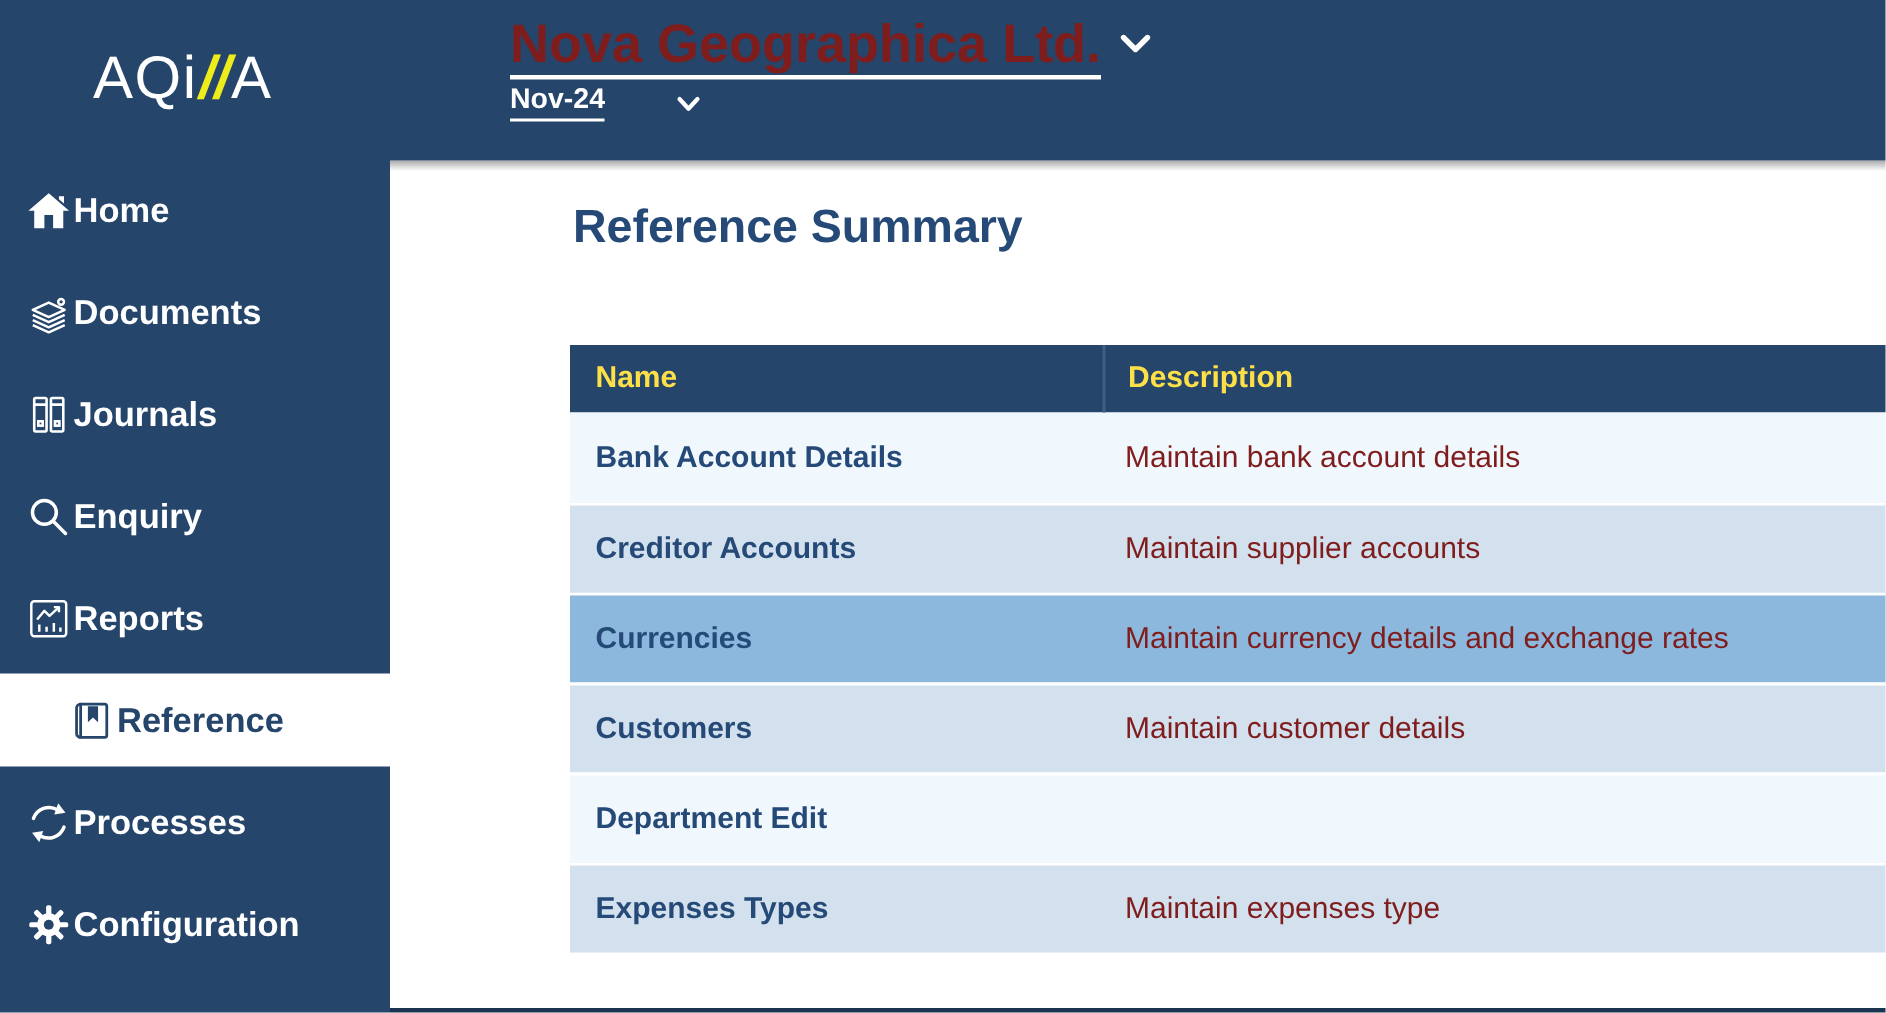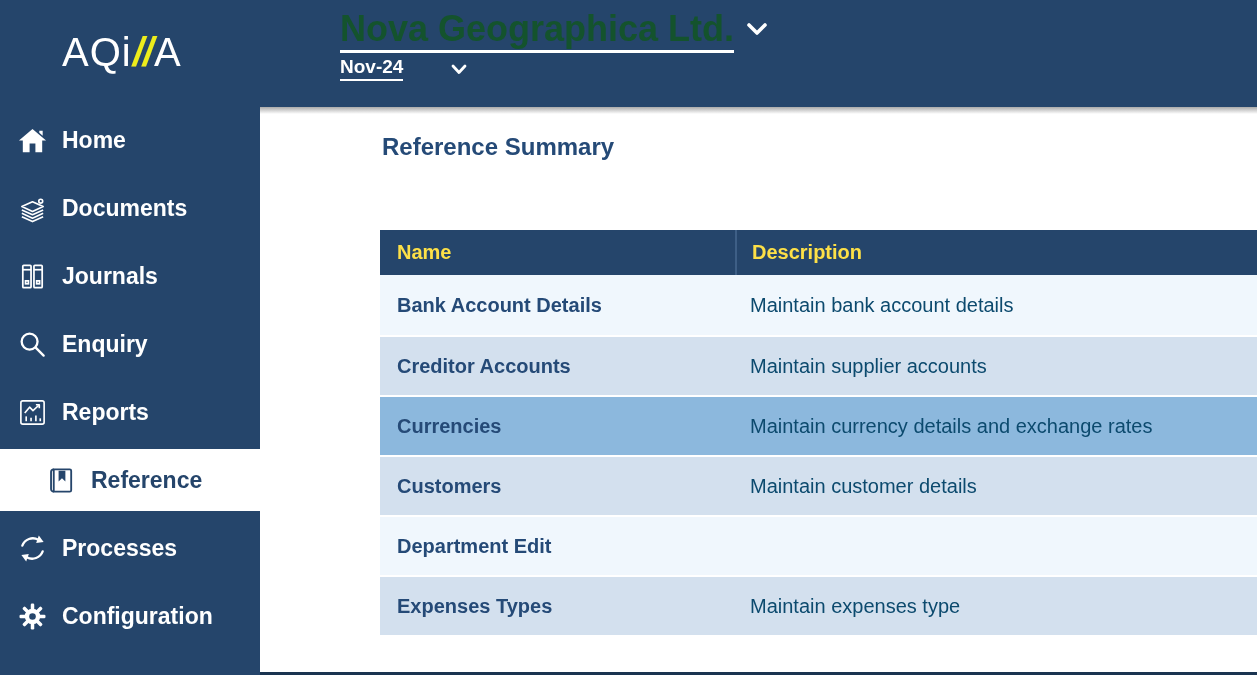--- a/index.html
+++ b/index.html
@@ -32,21 +32,21 @@
   
   .logo {
     position:absolute; left:62px; top:30px;
     font-size:40px; font-weight:400; letter-spacing:1px;
     color:#ffffff; white-space:nowrap; z-index:5;
   }
   .logo .slashes { color:var(--yellow, #EDED1C); font-style:italic; font-weight:700; letter-spacing:-1px; padding:0 1px; }
 
   
   .brand { position:absolute; left:340px; top:8px; z-index:5; }
-  .company { display:inline-flex; align-items:flex-start; color:#14532d; cursor:pointer; text-decoration:none; }
+  .company { display:inline-flex; align-items:flex-start; color:#7f1d1d; cursor:pointer; text-decoration:none; }
   .company-name {
     font-size:36px; font-weight:700; line-height:1.15;
     border-bottom:3px solid #ffffff; padding-bottom:1px;
   }
   .company .chev { margin:14px 0 0 12px; color:#fff; }
   .period-line { margin-top:3px; }
   .period { display:inline-flex; align-items:center; color:#fff; cursor:pointer; text-decoration:none;gap:40px; }
   .period-name {
     font-size:19px; font-weight:700;
     border-bottom:2px solid #ffffff; padding-bottom:1px;
@@ -58,27 +58,27 @@
   .nav-item {
     height:68px; display:flex; align-items:center;
     padding-left:15px; cursor:pointer; color:#ffffff;
   }
   .nav-item.active {
     height:62px; margin:3px 0;
     background:#ffffff; color:var(--navy, #25456B);padding-left:44px;
   }
   .nav-icon { width:34px; height:34px; flex:0 0 34px; display:flex; align-items:center; justify-content:center; }
   .nav-icon svg { width:31px; height:31px; display:block; }
-  .nav-label { margin-left:13px; font-size:23px; font-weight:700; white-space:nowrap; }
+  .nav-label { font-size:23px; font-weight:700; white-space:nowrap; }
 
   
   .main { position:absolute; left:260px; top:107px; right:0; bottom:0; background:#ffffff; z-index:1; }
   .page-title {
     position:absolute; left:122px; top:26px;
-    font-size:24px; font-weight:700; color:var(--linkNavy, #254A77);
+    font-size:31px; font-weight:700; color:var(--linkNavy, #254A77);
     white-space:nowrap;
   }
 
   .ref-table { position:absolute; left:120px; top:123px; right:0; }
   .thead {
     display:flex; height:45px; align-items:center;
     background:var(--navy, #25456B); color:#fde047;
     font-size:20px; font-weight:700;
   }
   .th-name { width:355px; padding-left:17px; flex:0 0 355px; }
@@ -88,21 +88,21 @@
     font-size:20px;
   }
   .trow + .trow { border-top:2px solid #ffffff;justify-content:flex-end; }
   .trow:nth-child(odd) { background:var(--rowLight, #F0F7FD); }
   .trow:nth-child(even) { background:var(--rowMid, #D3E0EE); }
   .trow.hl { background:var(--highlight, #8CB8DD); }
   .cell-name {
     width:355px; flex:0 0 355px; padding-left:17px;
     font-weight:700; color:var(--linkNavy, #254A77); white-space:nowrap;
   }
-  .cell-desc { flex:1; padding-left:15px; color:#0c4a6e; white-space:nowrap; }
+  .cell-desc { flex:1; padding-left:15px; color:#7f1d1d; white-space:nowrap; }
 
   .bottom-edge {
     position:absolute; left:260px; right:0; bottom:0; height:3px;
     background:#1A3450; z-index:6;
   }
 
   .chev svg { display:block; }
 </style>
 </head>
 <body>

